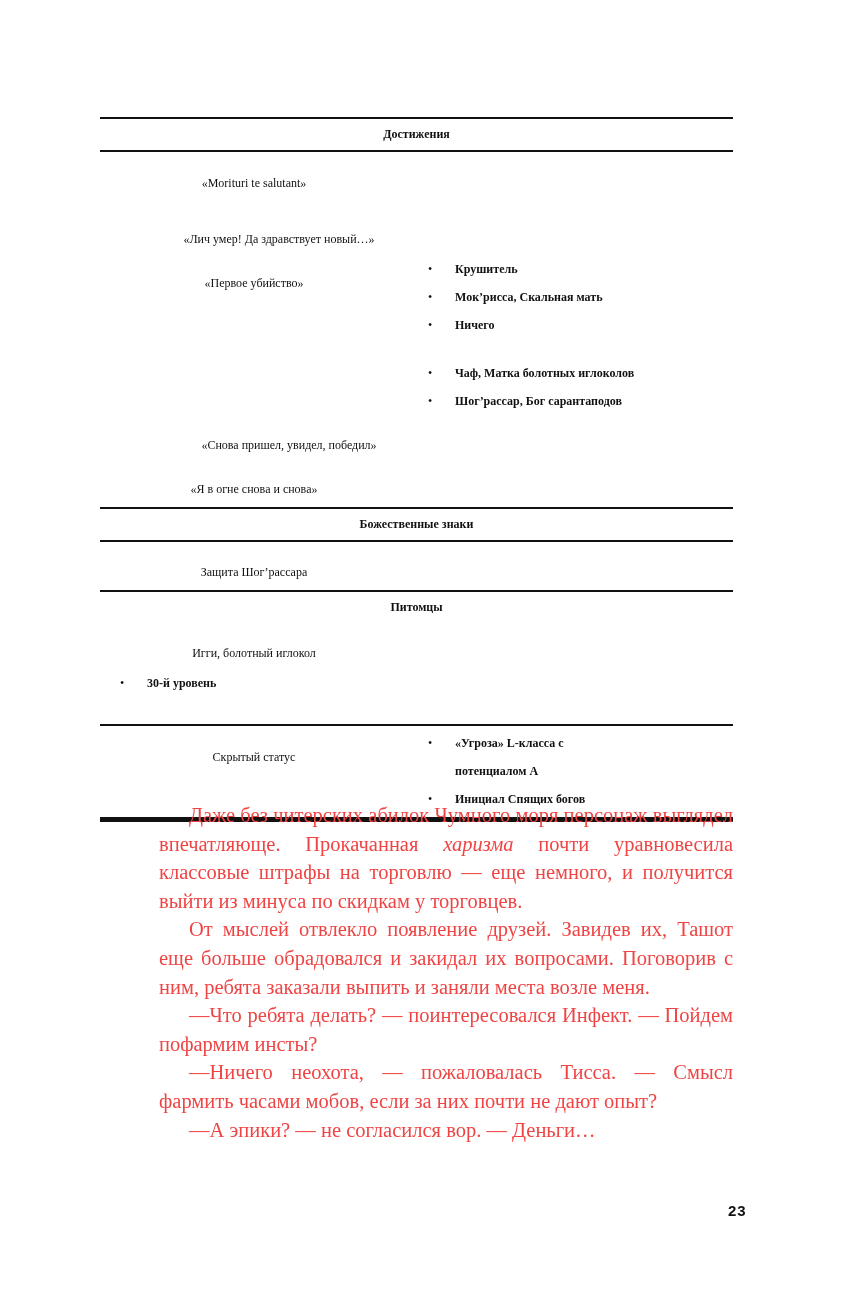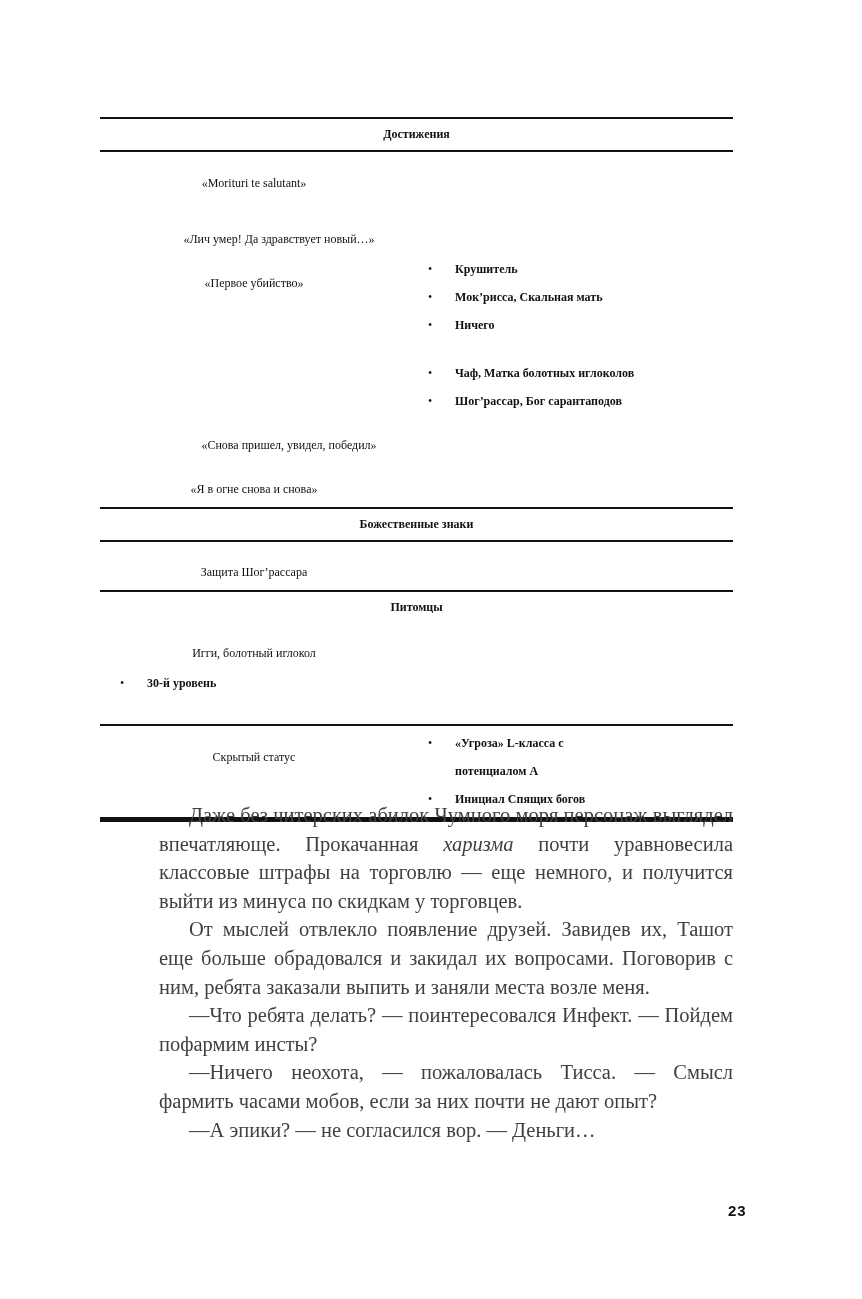--- a/index.html
+++ b/index.html
@@ -27,21 +27,21 @@
     .row .values li::before {
       content: "\2022"; position: absolute; left: 2px; top: 0; font-weight: normal;
     }
     .row.first { padding-top: 1px; }
     .row.spaced-bottom { padding-bottom: 27px; flex-direction: column; }
     .row.tail { padding-bottom: 4px; }
 
     .prose {
       position: absolute; left: 159px; top: 801px; width: 574px;
       font-family: "Liberation Serif", serif; font-size: 20.5px; line-height: 28.6px;
-      text-align: justify; color: #404040;
+      text-align: justify; color: #ef4444;
     }
     .prose p { margin: 0; text-indent: 30px; }
     .prose em { font-style: italic; }
 
     .page-number {
       position: absolute; left: 728px; top: 1202px;
       font-family: "Liberation Sans", sans-serif; font-weight: bold; font-size: 15px;
       letter-spacing: 1px;
     }
   </style>

